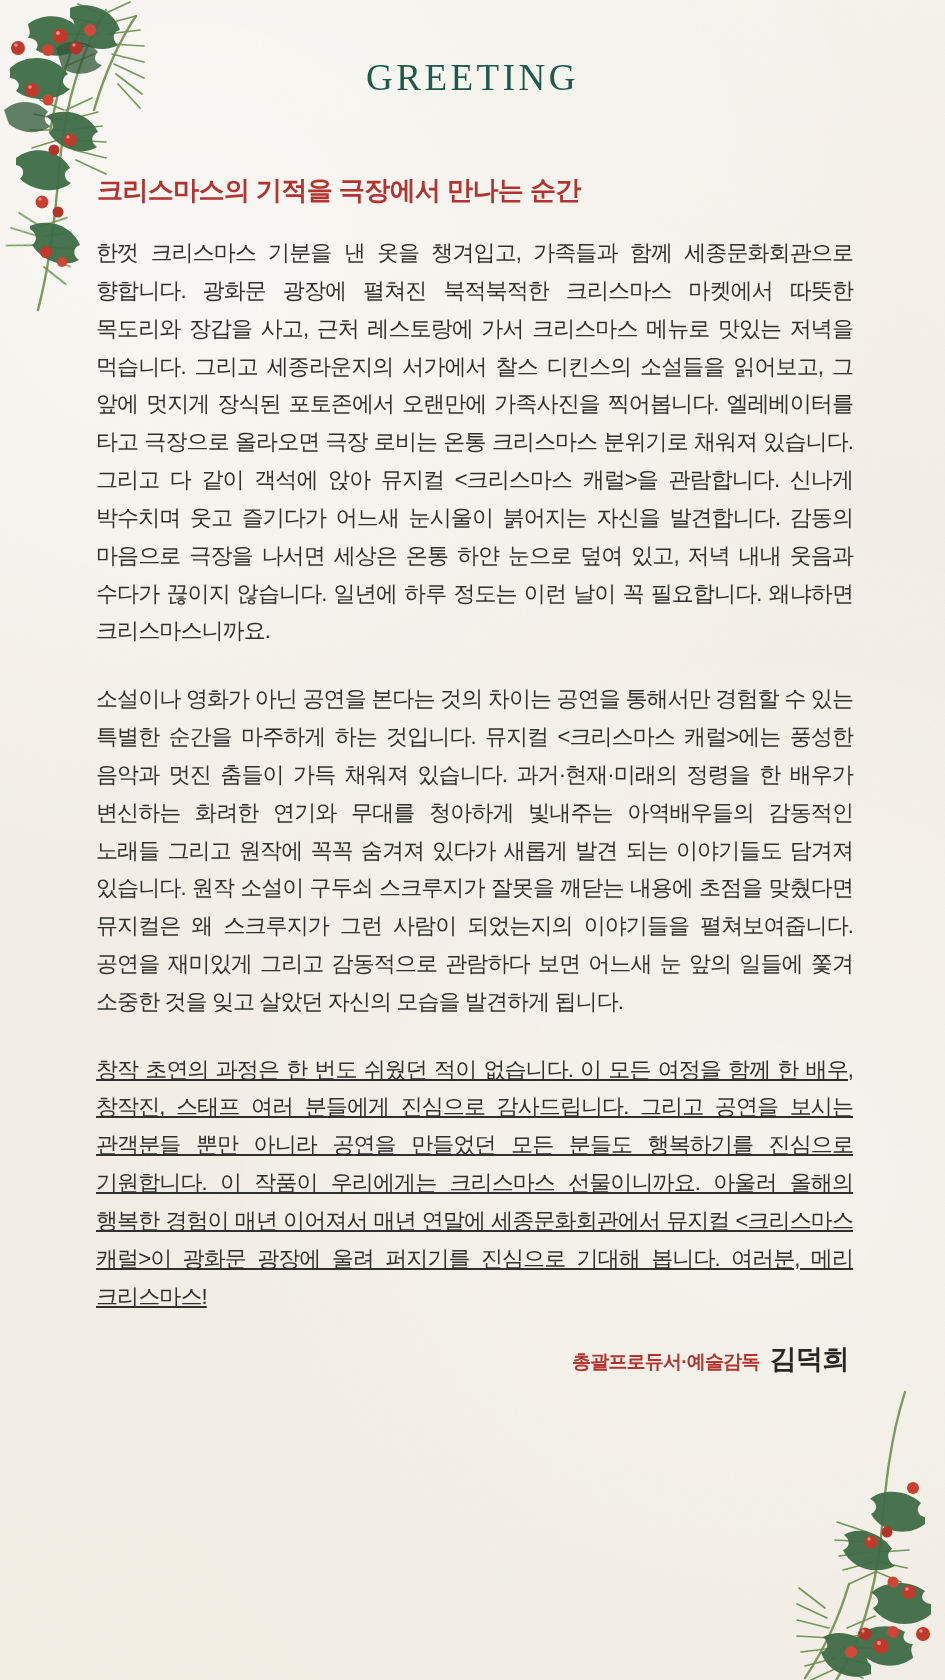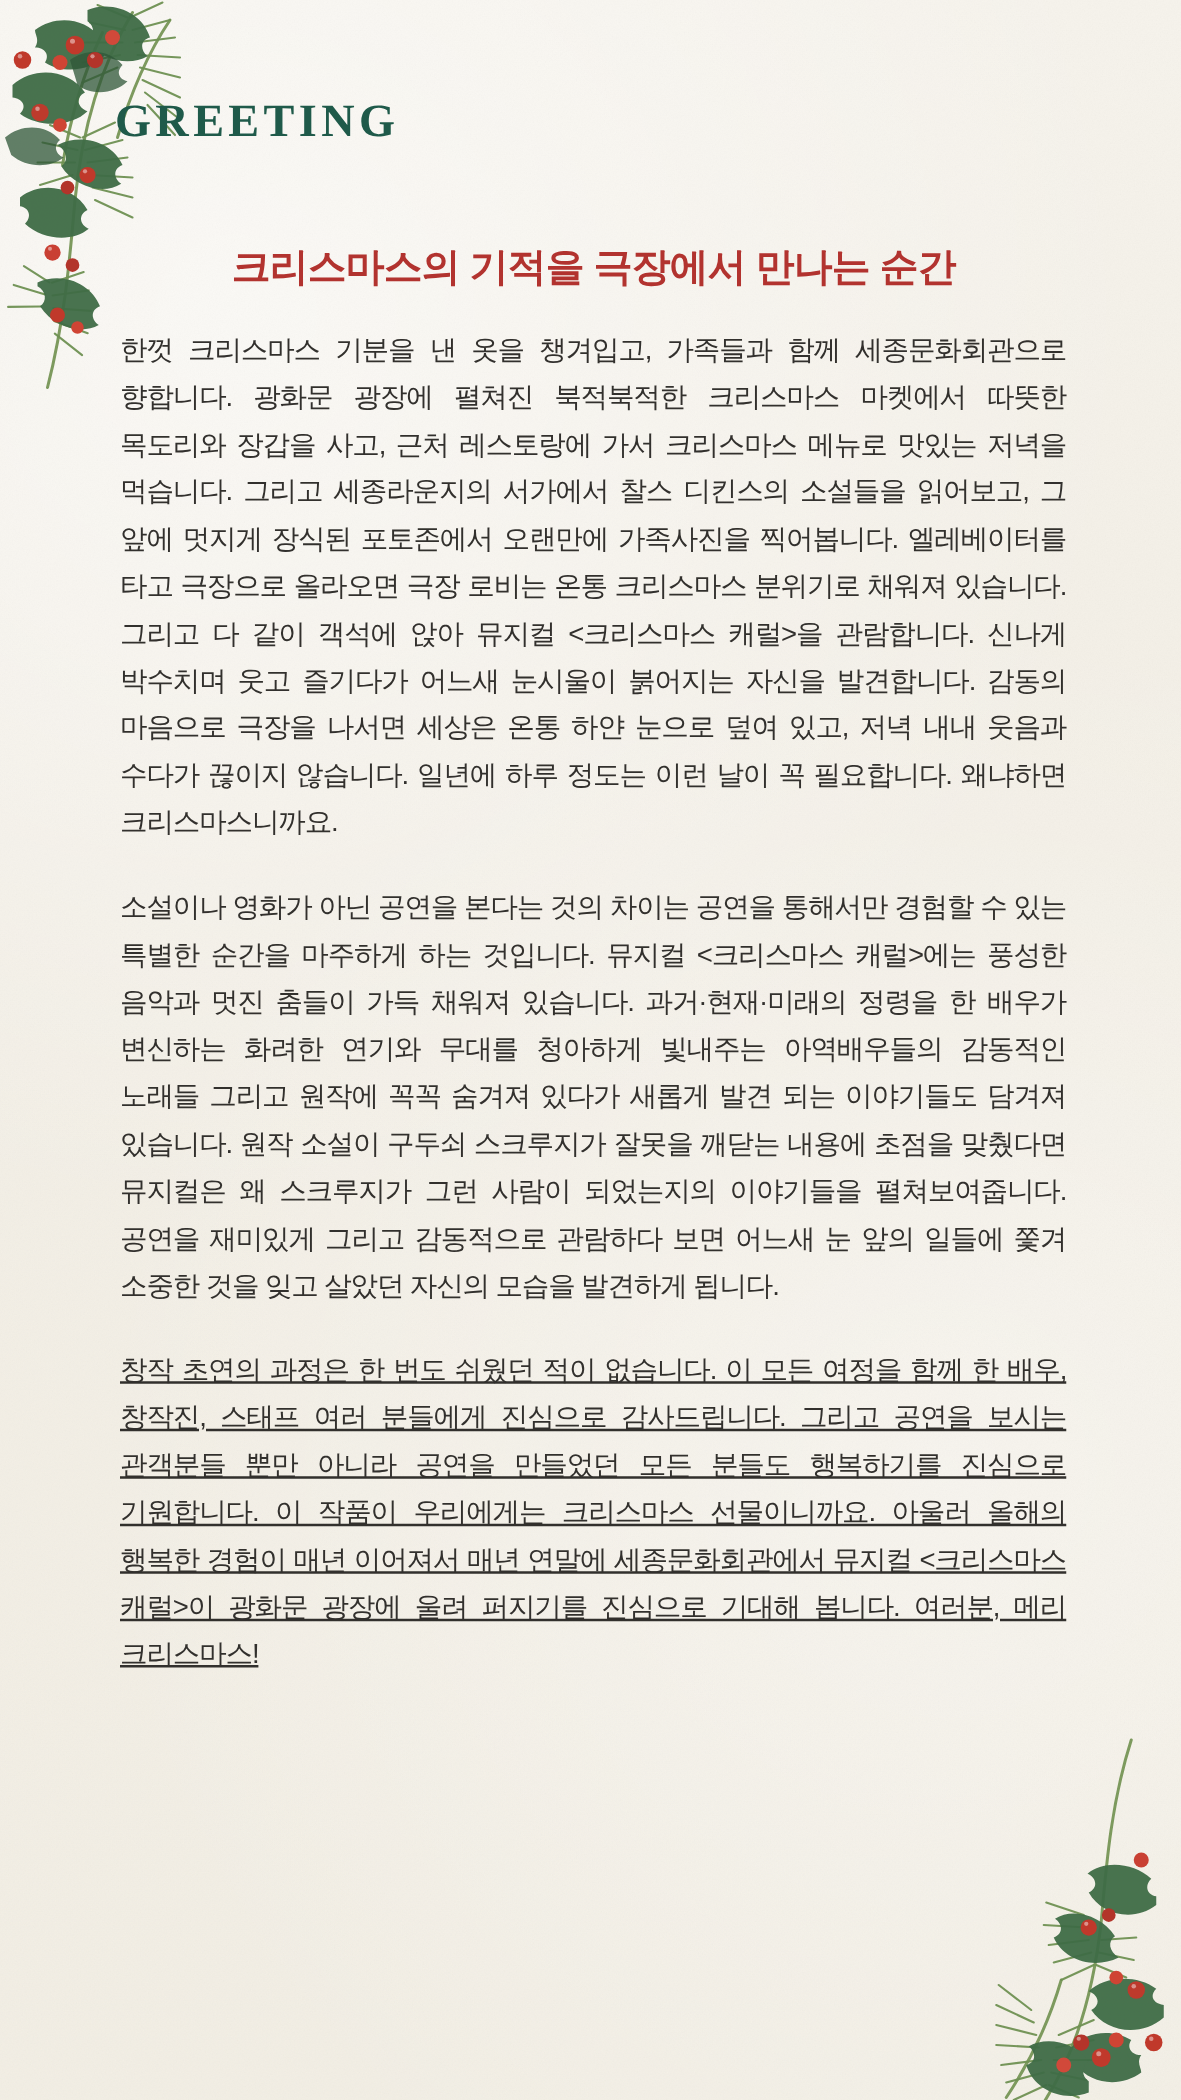--- a/index.html
+++ b/index.html
@@ -50,36 +50,35 @@
   
   .content {
     position: absolute;
     left: 0;
     right: 0;
     top: 0;
     padding: 0 92px;
     box-sizing: border-box;
   }
   .greeting-title {
-    margin: 76px 0 0 0;
-    text-align: left;
+    margin: 56px 0 0 0;
+    text-align: center;
     font-family: "Liberation Serif", serif;
     font-size: 37px;
     letter-spacing: 3.5px;
     color: #1f5a4a;
-    font-weight: 700;
+    font-weight: 400;
   }
   .subtitle {
     margin: 74px 0 0 5px;
-    font-size: 31px;
+    font-size: 26px;
     font-weight: 700;
     color: #b2332f;
     letter-spacing: -0.6px;
     line-height: 1.35;
-    text-align: center;
   }
   .body-copy {
     margin: 26px 0 0 4px;
   }
   .para {
     font-size: 22px;
     line-height: 1.72;
     color: #32302d;
     letter-spacing: -0.9px;
     margin: 0 0 30px 0;
@@ -280,15 +279,18 @@
     <h1 class="greeting-title">GREETING</h1>
 
     <h2 class="subtitle">크리스마스의 기적을 극장에서 만나는 순간</h2>
 
     <div class="body-copy">
       <p class="para">한껏 크리스마스 기분을 낸 옷을 챙겨입고, 가족들과 함께 세종문화회관으로 향합니다. 광화문 광장에 펼쳐진 북적북적한 크리스마스 마켓에서 따뜻한 목도리와 장갑을 사고, 근처 레스토랑에 가서 크리스마스 메뉴로 맛있는 저녁을 먹습니다. 그리고 세종라운지의 서가에서 찰스 디킨스의 소설들을 읽어보고, 그 앞에 멋지게 장식된 포토존에서 오랜만에 가족사진을 찍어봅니다. 엘레베이터를 타고 극장으로 올라오면 극장 로비는 온통 크리스마스 분위기로 채워져 있습니다. 그리고 다 같이 객석에 앉아 뮤지컬 &lt;크리스마스 캐럴&gt;을 관람합니다. 신나게 박수치며 웃고 즐기다가 어느새 눈시울이 붉어지는 자신을 발견합니다. 감동의 마음으로 극장을 나서면 세상은 온통 하얀 눈으로 덮여 있고, 저녁 내내 웃음과 수다가 끊이지 않습니다. 일년에 하루 정도는 이런 날이 꼭 필요합니다. 왜냐하면 크리스마스니까요.</p>
       <p class="para">소설이나 영화가 아닌 공연을 본다는 것의 차이는 공연을 통해서만 경험할 수 있는 특별한 순간을 마주하게 하는 것입니다. 뮤지컬 &lt;크리스마스 캐럴&gt;에는 풍성한 음악과 멋진 춤들이 가득 채워져 있습니다. 과거·현재·미래의 정령을 한 배우가 변신하는 화려한 연기와 무대를 청아하게 빛내주는 아역배우들의 감동적인 노래들 그리고 원작에 꼭꼭 숨겨져 있다가 새롭게 발견 되는 이야기들도 담겨져 있습니다. 원작 소설이 구두쇠 스크루지가 잘못을 깨닫는 내용에 초점을 맞췄다면 뮤지컬은 왜 스크루지가 그런 사람이 되었는지의 이야기들을 펼쳐보여줍니다. 공연을 재미있게 그리고 감동적으로 관람하다 보면 어느새 눈 앞의 일들에 쫓겨 소중한 것을 잊고 살았던 자신의 모습을 발견하게 됩니다.</p>
       <p class="para">창작 초연의 과정은 한 번도 쉬웠던 적이 없습니다. 이 모든 여정을 함께 한 배우, 창작진, 스태프 여러 분들에게 진심으로 감사드립니다. 그리고 공연을 보시는 관객분들 뿐만 아니라 공연을 만들었던 모든 분들도 행복하기를 진심으로 기원합니다. 이 작품이 우리에게는 크리스마스 선물이니까요. 아울러 올해의 행복한 경험이 매년 이어져서 매년 연말에 세종문화회관에서 뮤지컬 &lt;크리스마스 캐럴&gt;이 광화문 광장에 울려 퍼지기를 진심으로 기대해 봅니다. 여러분, 메리 크리스마스!</p>
     </div>
 
+    <div class="signature">
+      <span class="sig-role">총괄프로듀서·예술감독</span><span class="sig-name">김덕희</span>
+    </div>
 
   </div>
 </div>
 
 </body></html>

